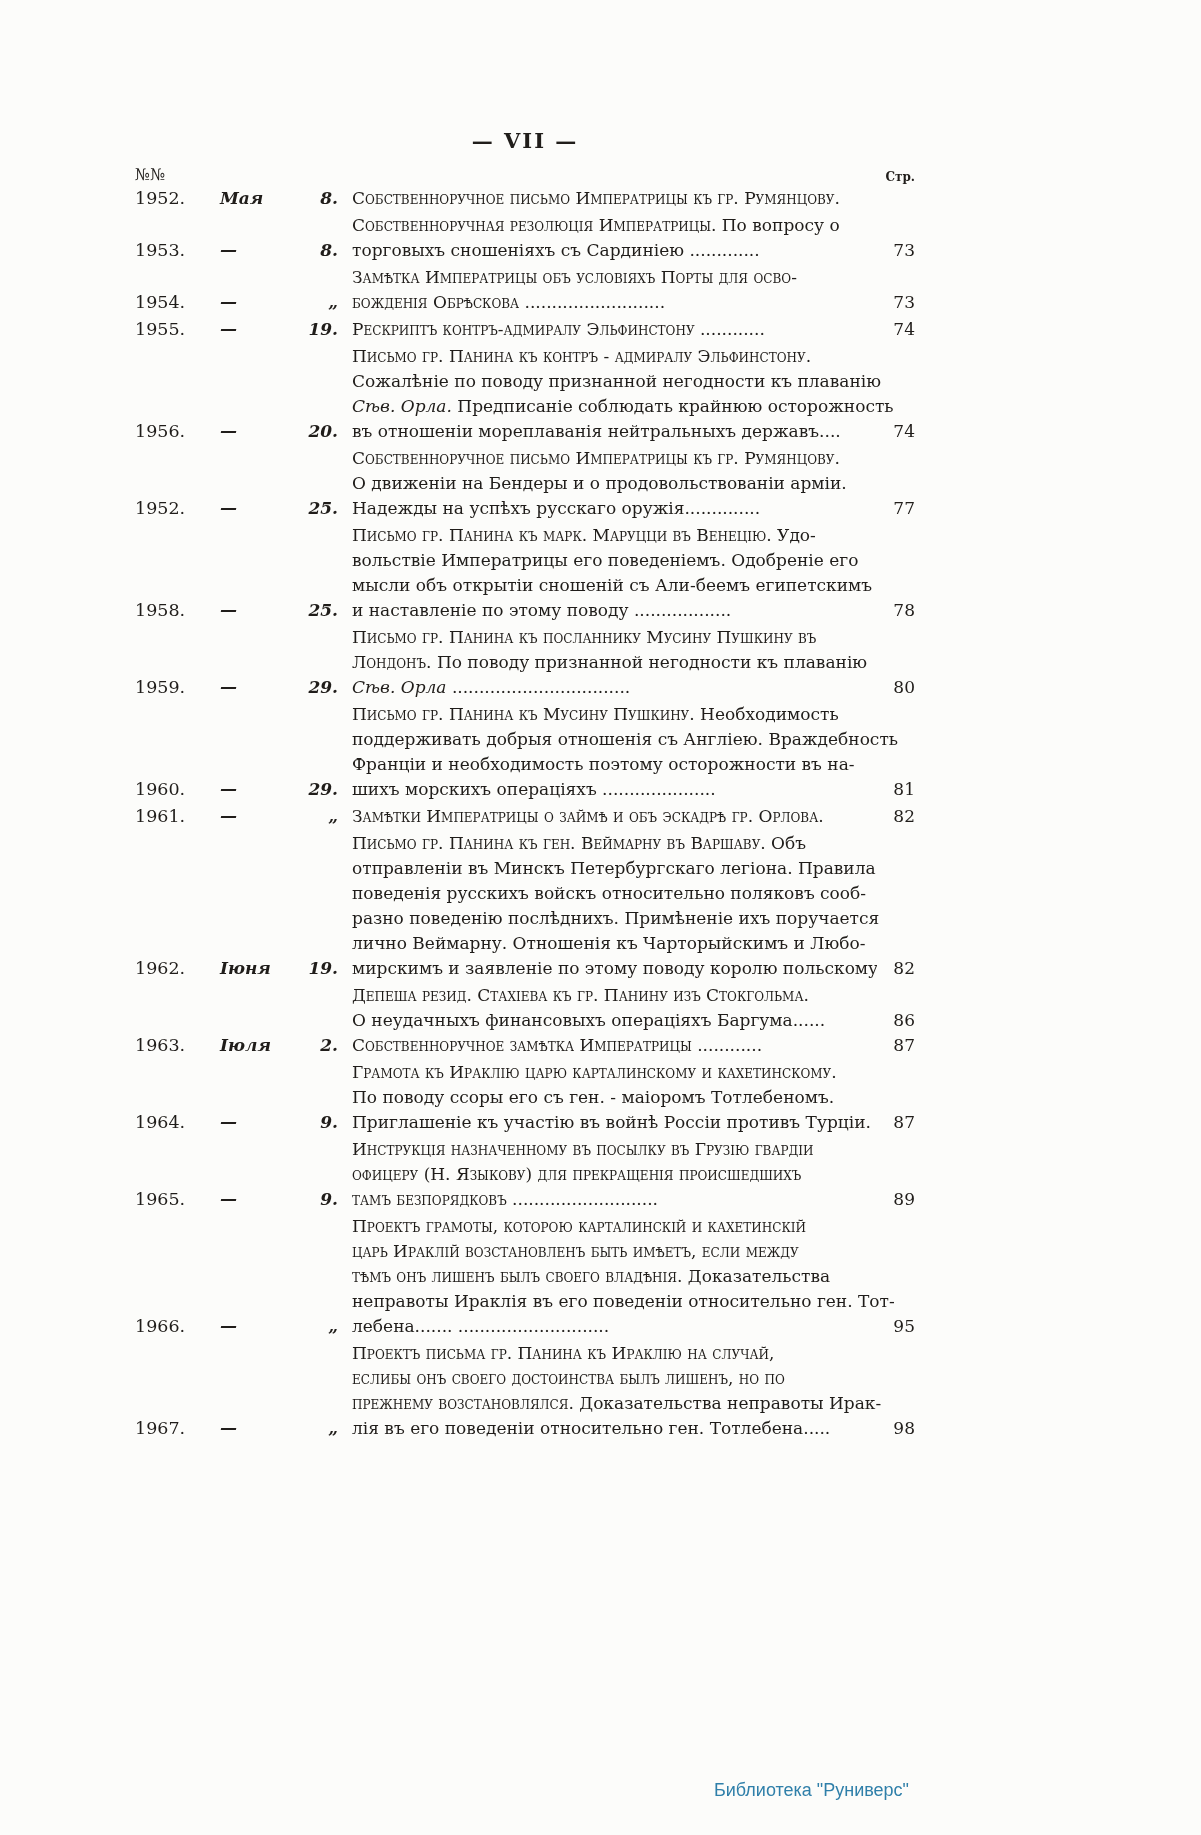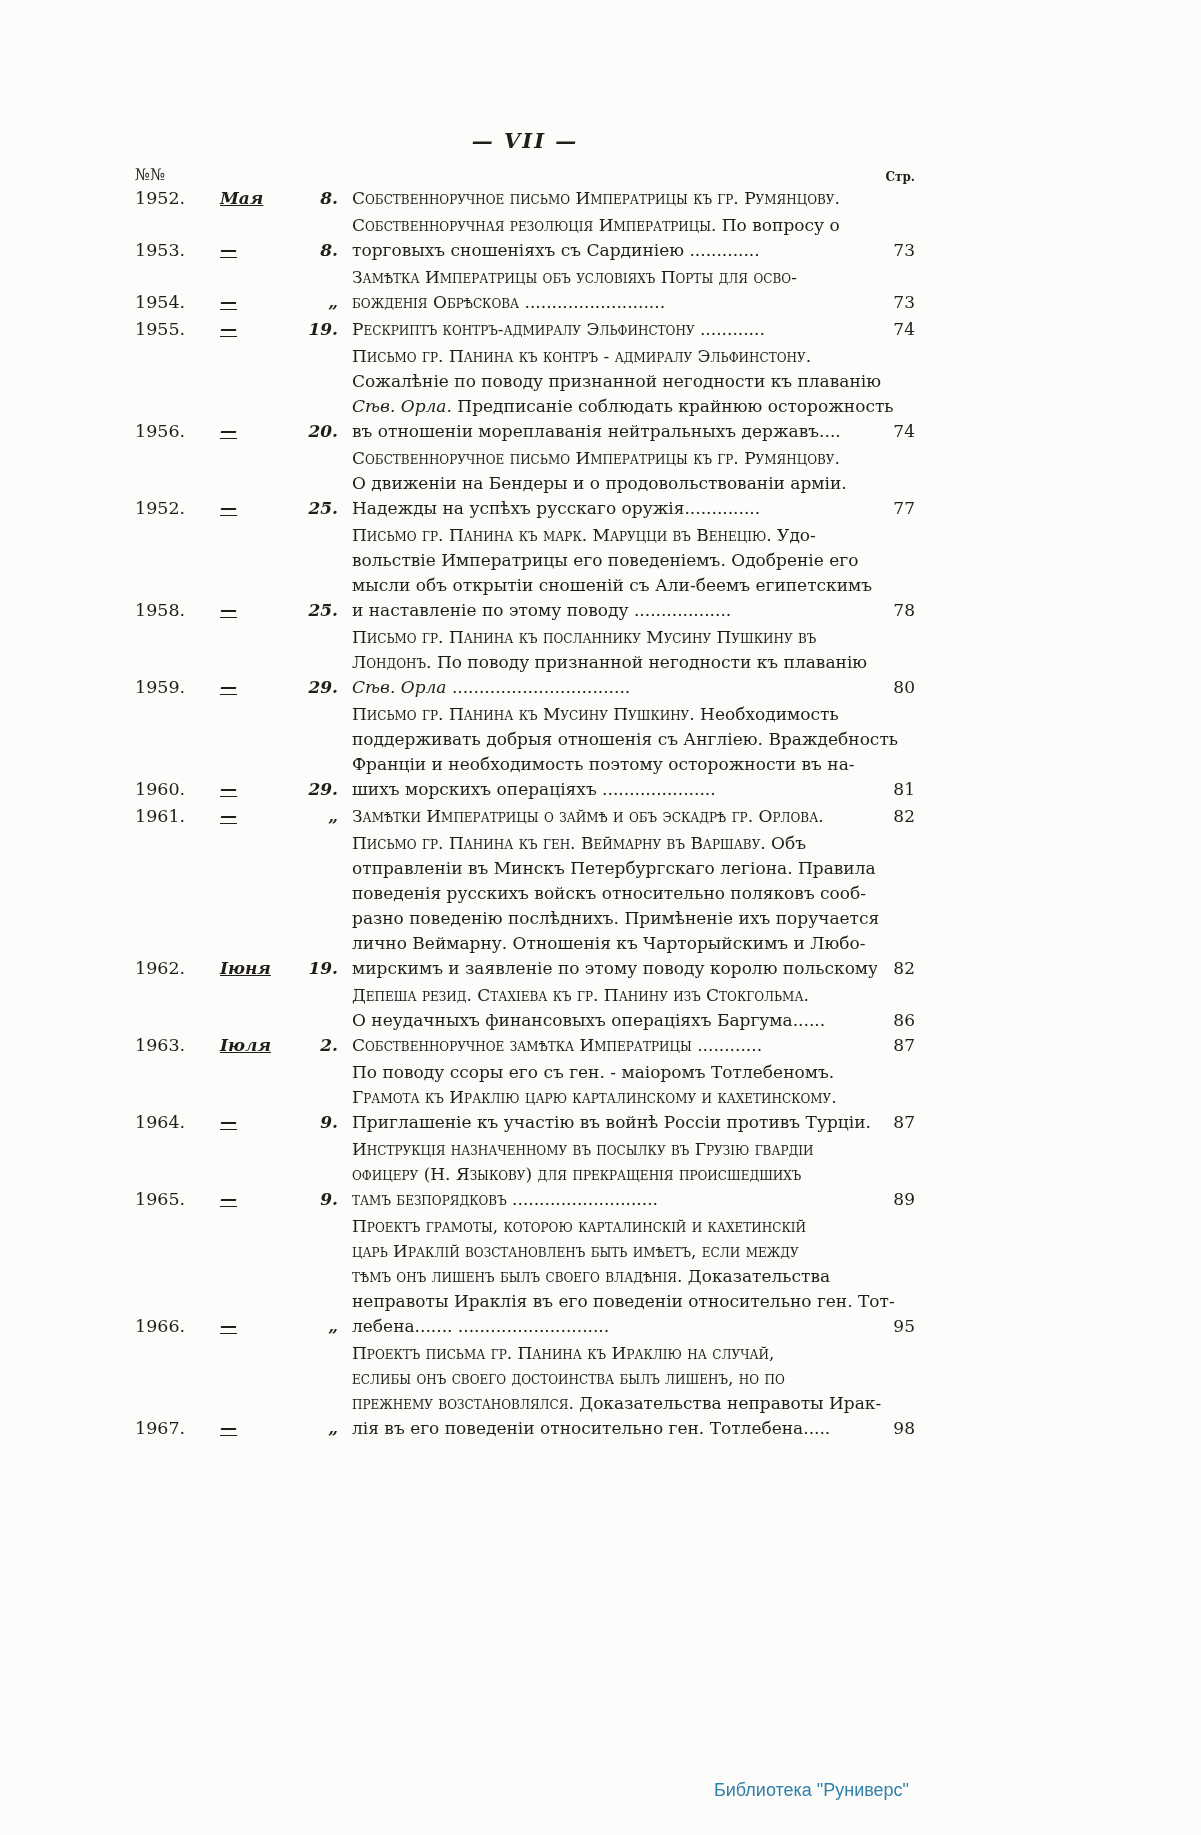--- a/index.html
+++ b/index.html
@@ -32,21 +32,20 @@
     position: relative;
     height: 58px;
   }
   .head .roman {
     position: absolute;
     left: 0; right: 0; top: 0;
     text-align: center;
     font-size: 21px;
     letter-spacing: 2px;
     font-weight: bold;
-    font-style: italic;
   }
   .head .nn {
     position: absolute;
     left: 0; bottom: 2px;
     font-size: 16px;
   }
   .head .str {
     position: absolute;
     right: 0; bottom: 2px;
     font-size: 12px;
@@ -61,21 +60,20 @@
   .col-no {
     width: 85px;
     flex: 0 0 85px;
     font-size: 17.5px;
   }
   .col-month {
     width: 80px;
     flex: 0 0 80px;
     font-style: italic;
     font-weight: bold;
-    text-decoration: underline;
   }
   .col-day {
     width: 38px;
     flex: 0 0 38px;
     text-align: right;
     font-style: italic;
     font-weight: bold;
   }
   .col-text {
     flex: 1 1 auto;
@@ -314,24 +312,24 @@
               <span class="page-num">87</span>
             </div>
           </div>
         </div>
         <div class="entry">
           <div class="col-no">1964.</div>
           <div class="col-month">—</div>
           <div class="col-day">9.</div>
           <div class="col-text">
             <div class="line">
+              <span class="line-text"><span class="seg-sc">Грамота къ Ираклію царю карталинскому и кахетинскому.</span></span>
+            </div>
+            <div class="line">
               <span class="line-text"><span class="seg-p">По поводу ссоры его съ ген. - маіоромъ Тотлебеномъ.</span></span>
-            </div>
-            <div class="line">
-              <span class="line-text"><span class="seg-sc">Грамота къ Ираклію царю карталинскому и кахетинскому.</span></span>
             </div>
             <div class="line">
               <span class="line-text"><span class="seg-p">Приглашеніе къ участію въ войнѣ Россіи противъ Турціи.</span></span>
               <span class="page-num">87</span>
             </div>
           </div>
         </div>
         <div class="entry">
           <div class="col-no">1965.</div>
           <div class="col-month">—</div>

